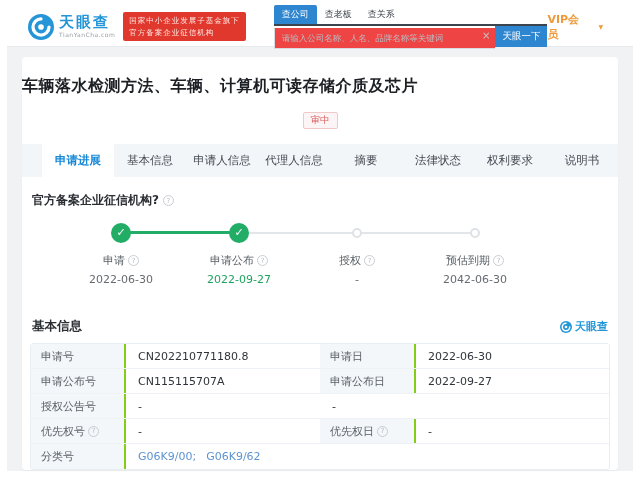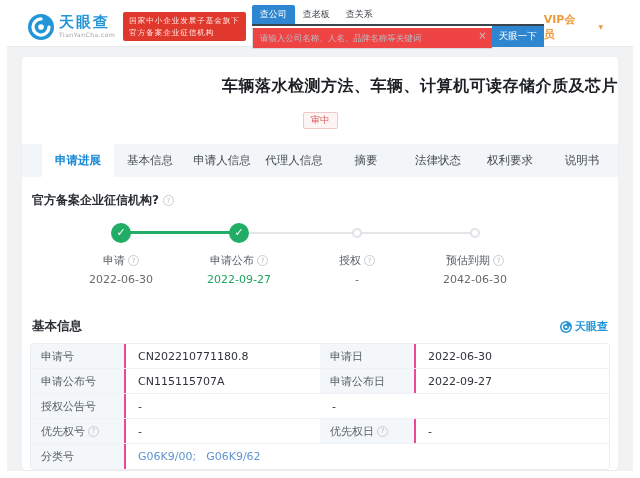--- a/index.html
+++ b/index.html
@@ -7,36 +7,36 @@
   .frame { position:absolute; left:7px; top:7px; width:626px; height:464px; background:#f1f2f4; }
 
   
   .topbar { height:40px; background:#fff; border-bottom:1px solid #e7e9ec; display:flex; align-items:center; padding:0 16px 0 21px; }
   .logo { display:flex; align-items:center; cursor:pointer; }
   .logo svg { width:26px; height:26px; }
   .logo-text { margin-left:5px; display:flex; flex-direction:column; line-height:1; }
   .logo-cn { font-size:15px; font-weight:bold; color:#2496d8; letter-spacing:2px; }
   .logo-en { font-size:6px; color:#9aa0a6; margin-top:2px; letter-spacing:.5px; }
   .gov-badge { margin-left:8px; background:#e1382d; color:#ffe9e6; font-size:7.5px; line-height:1.5; padding:3px 6px; border-radius:2px; white-space:nowrap; letter-spacing:1px; }
-  .search-wrap { margin-left:6px; width:292px; }
+  .search-wrap { margin-left:28px; width:292px; }
   .search-tabs { display:flex; align-items:flex-end; border-bottom:2px solid #3b434c; }
   .s-tab { font-size:9px; color:#40464e; padding:3px 8px; cursor:pointer; }
   .s-tab.active { background:#2e86d1; color:#fff; border-radius:2px 2px 0 0; }
   .search-row { display:flex; }
   .search-box { position:relative; flex:1; }
   .search-box input { width:100%; height:21px; border:1px solid #d7dade; border-top:none; border-right:none; font-size:8.5px; padding:0 18px 0 7px; color:#333; outline:none; background:#ef4444; }
   .search-box input::placeholder { color:#b9bec5; }
   .clear-x { position:absolute; right:5px; top:4px; font-size:10px; color:#c0c4c9; cursor:pointer; }
   .search-btn { width:52px; height:21px; background:#2e86d1; color:#fff; font-size:9.5px; border:none; cursor:pointer; display:flex; align-items:center; justify-content:center; }
   .vip { margin-left:auto; margin-right:14px; color:#ef9a3a; font-size:11px; font-weight:bold; cursor:pointer; display:flex; align-items:center; gap:12px; }
   .vip .caret { font-size:6px; }
 
   
   .card { margin:10px 15px 0 15px; background:#fff; border-radius:4px; height:413px; box-shadow:0 1px 2px rgba(0,0,0,.04); }
-  .patent-title { text-align:right; padding-top:19px; font-size:16px; font-weight:bold; color:#1c1f23; letter-spacing:.5px; }
+  .patent-title { text-align:left; padding-top:19px; font-size:16px; font-weight:bold; color:#1c1f23; letter-spacing:.5px; }
   .status-row { text-align:center; margin-top:11px; }
   .status-badge { display:inline-block; font-size:9.5px; color:#d95d5d; border:1px solid #f0c8c8; background:#fdf5f5; padding:1px 7px; border-radius:2px; }
 
   .tabbar { margin-top:15px; height:33px; background:#f3f6f9; display:flex;padding-left:20px; }
   .tab { flex:1; display:flex; align-items:center; justify-content:center; font-size:11.5px; color:#444a52; cursor:pointer; }
   .tab.active { background:#fff; color:#1789d8; font-weight:bold; }
 
   .progress-sec { padding:15px 10px 2px 10px; }
   .question { font-size:12px; font-weight:bold; color:#2a2e33; display:flex; align-items:center; gap:4px; }
   .help { display:inline-flex; align-items:center; justify-content:center; width:11px; height:11px; border:1px solid #c9cdd2; border-radius:50%; color:#b6bbc1; font-size:7px; font-weight:normal; flex:0 0 auto; }
@@ -57,21 +57,21 @@
   .info-head { display:flex; align-items:center; justify-content:space-between; margin:4px 2px 8px 2px; }
   .info-title { font-size:12.5px; font-weight:bold; color:#2a2e33; }
   .watermark { display:flex; align-items:center; gap:3px; cursor:default; }
   .watermark svg { width:12px; height:12px; }
   .wm-text { font-size:11px; font-weight:bold; color:#2496d8; }
 
   .info-table { border:1px solid #e9eef3; border-radius:3px; overflow:hidden; }
   .i-row { display:flex; height:25px; border-bottom:1px solid #eef2f6; background:#fff; }
   .i-row:last-child { border-bottom:none; }
   .cell { display:flex; align-items:center; font-size:11px; }
-  .lab { background:#f3f7fa; color:#596066; padding-left:10px; border-right:2px solid #ec4899; gap:3px; }
+  .lab { background:#f3f7fa; color:#596066; padding-left:10px; border-right:2px solid #84cc16; gap:3px; }
   .val { color:#30343a; padding-left:12px; border-right:2px solid #fff; }
   .w-lab1 { width:95px; } .w-val1 { width:194px; } .w-lab2 { width:96px; } .w-val2 { flex:1; border-right:none; }
   .w-valspan { flex:1; border-right:none; }
   .link { color:#5e93d1; cursor:pointer; }
   .link + .link { margin-left:10px; }
 </style>
 </head>
 <body>
 
 <div class="frame">

